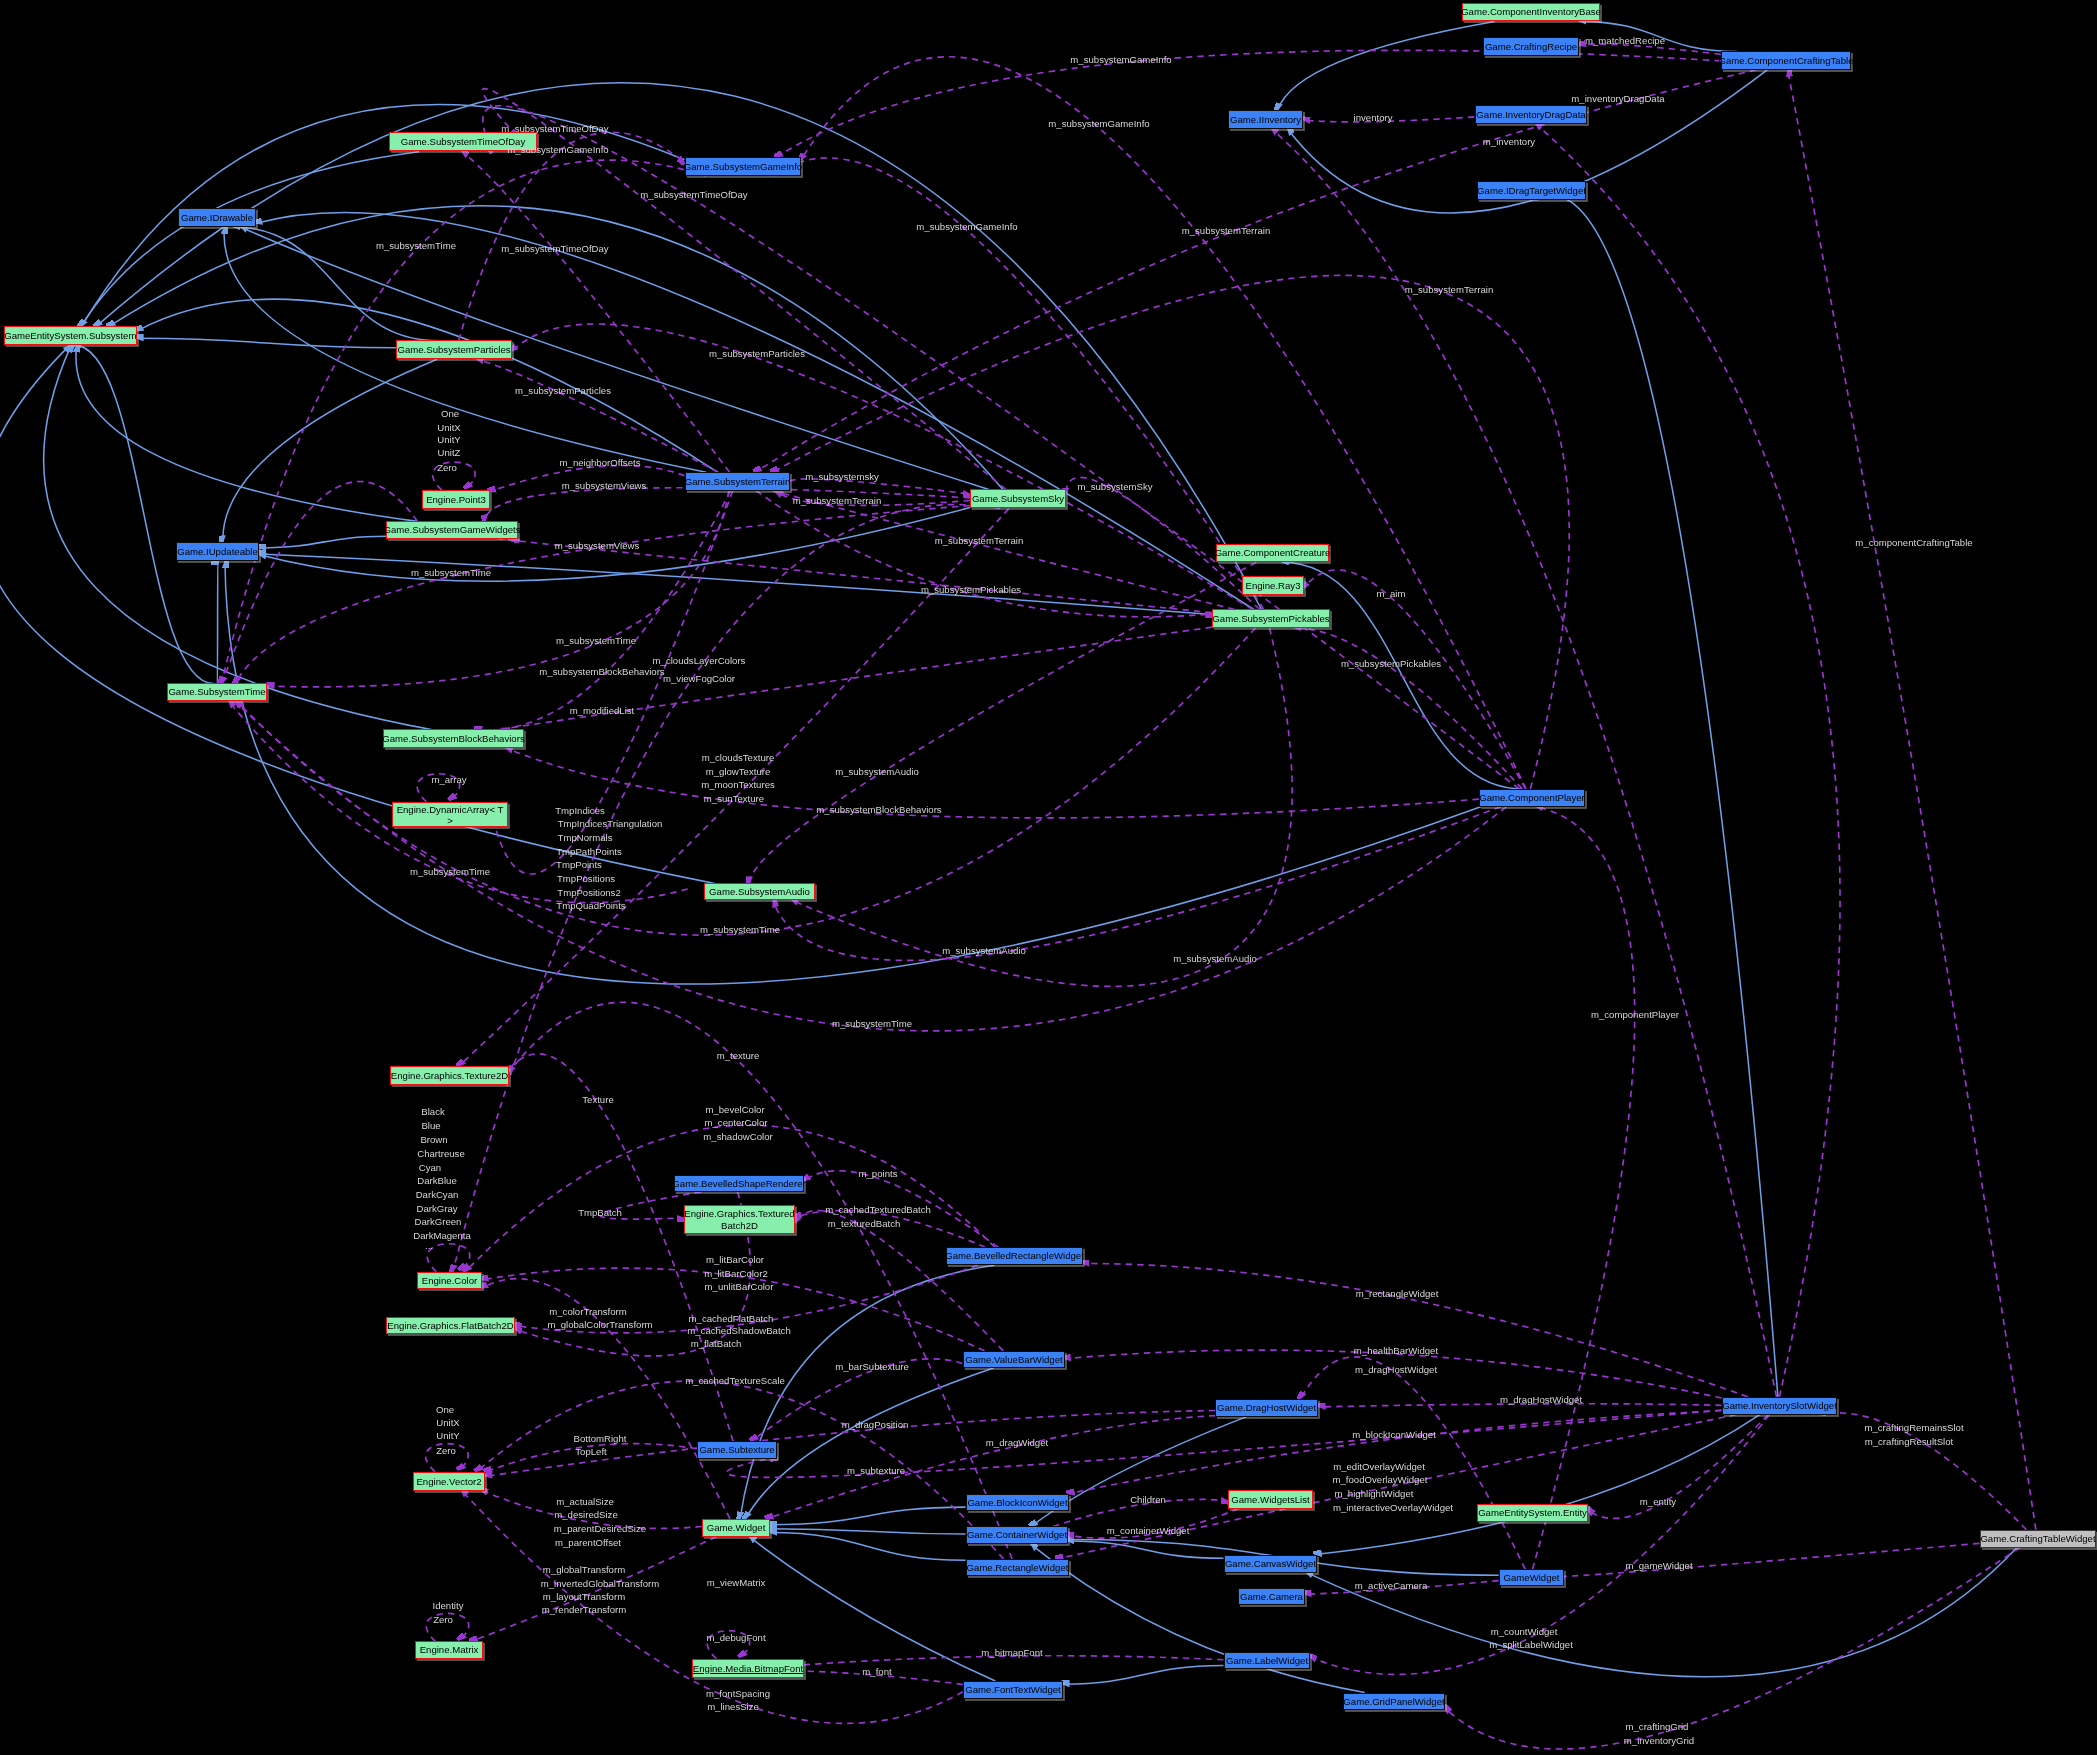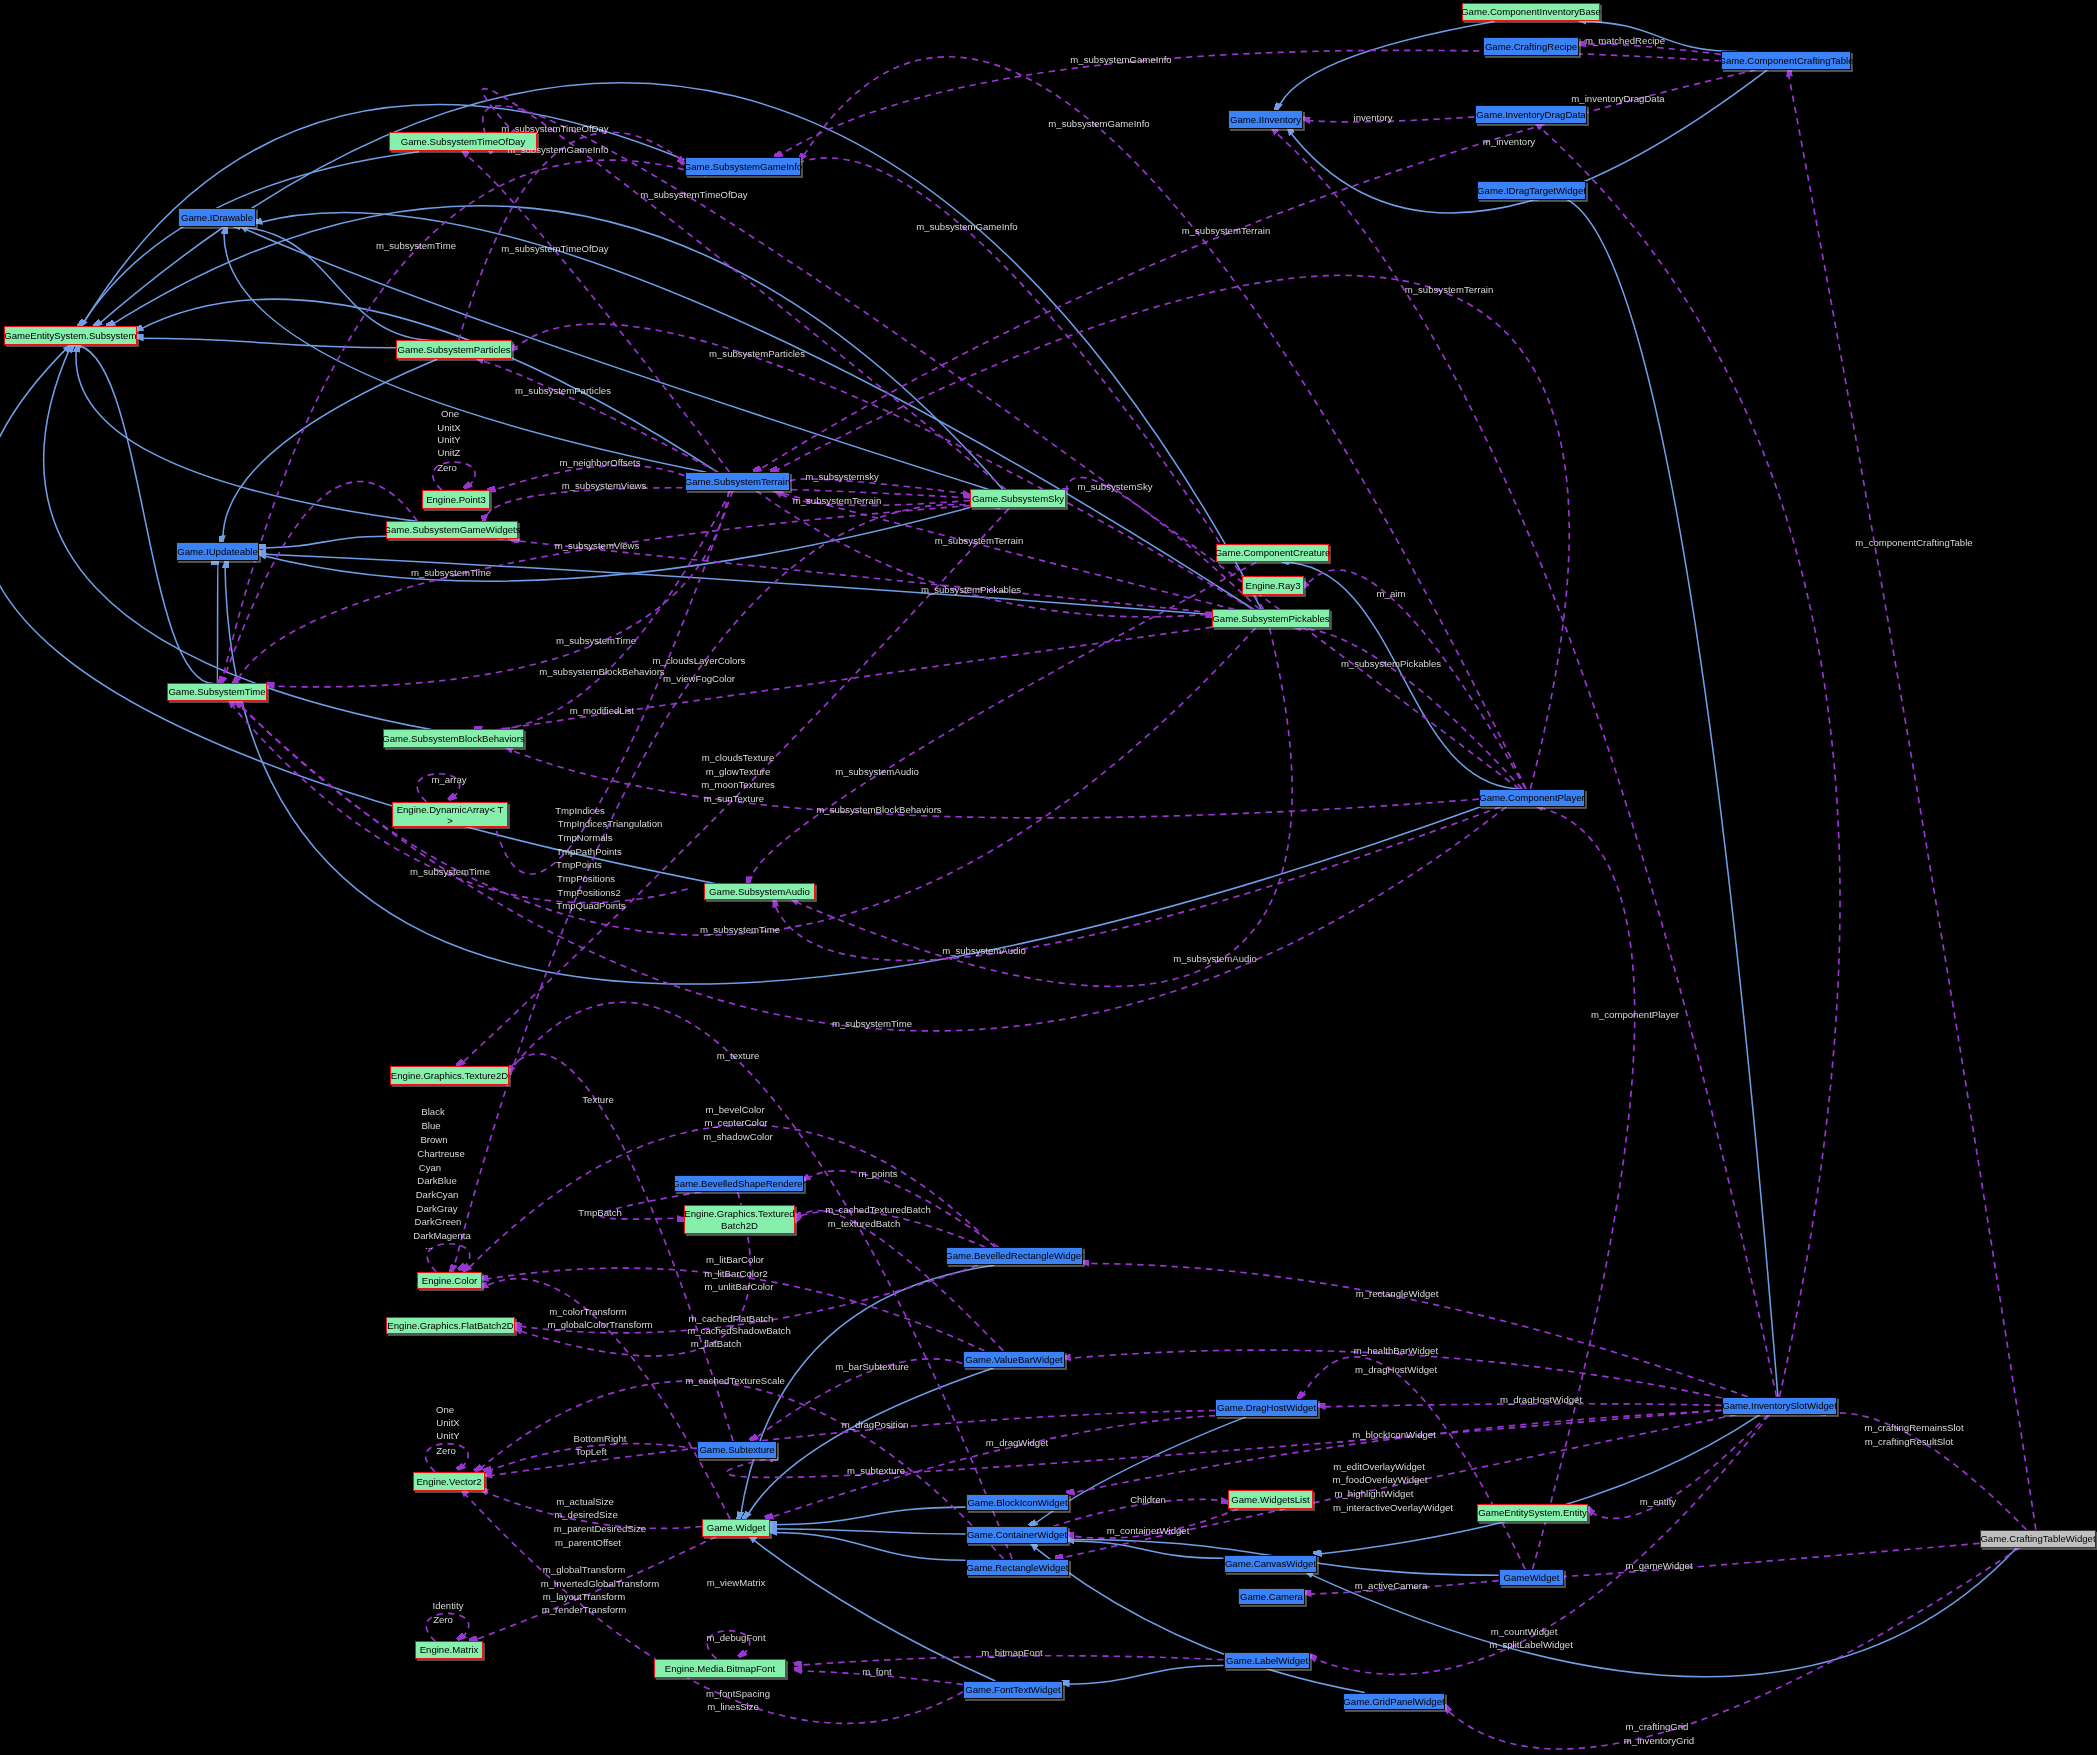--- a/index.html
+++ b/index.html
@@ -192,21 +192,21 @@
       <div class="node" style="left: 697px; top: 1441px; width: 80px; min-height: 18px;">Game.Subtexture</div>
       <div class="node red" style="left: 702px; top: 1519px; width: 68px; min-height: 18px;">Game.Widget</div>
       <div class="node" style="left: 966px; top: 1494px; width: 103px; min-height: 17px;">Game.BlockIconWidget</div>
       <div class="node" style="left: 966px; top: 1526px; width: 102px; min-height: 18px;">Game.ContainerWidget</div>
       <div class="node" style="left: 966px; top: 1559px; width: 103px; min-height: 17px;">Game.RectangleWidget</div>
       <div class="node red" style="left: 1228px; top: 1490px; width: 85px; min-height: 18.5px;">Game.WidgetsList</div>
       <div class="node" style="left: 1224px; top: 1555px; width: 93px; min-height: 18px;">Game.CanvasWidget</div>
       <div class="node" style="left: 1238px; top: 1588px; width: 67px; min-height: 16.6px;">Game.Camera</div>
       <div class="node red" style="left: 413px; top: 1472px; width: 72px; min-height: 18.5px;">Engine.Vector2</div>
       <div class="node red" style="left: 415px; top: 1641px; width: 68px; min-height: 18px;">Engine.Matrix</div>
-      <div class="node red" style="left: 654px; top: 1659px; width: 132px; min-height: 18.5px;">Engine.Media.BitmapFont</div>
+      <div class="node red" style="left: 692px; top: 1659px; width: 112px; min-height: 18.5px; text-decoration: underline;">Engine.Media.BitmapFont</div>
       <div class="node" style="left: 963px; top: 1681px; width: 100px; min-height: 18px;">Game.FontTextWidget</div>
       <div class="node" style="left: 1224px; top: 1652px; width: 86px; min-height: 16.6px;">Game.LabelWidget</div>
       <div class="node" style="left: 1343px; top: 1693px; width: 102px; min-height: 17px;">Game.GridPanelWidget</div>
       <div class="node red" style="left: 1477px; top: 1504px; width: 111px; min-height: 18px;">GameEntitySystem.Entity</div>
       <div class="node" style="left: 1499px; top: 1569px; width: 65px; min-height: 17px;">GameWidget</div>
       <div class="node" style="left: 1722px; top: 1397px; width: 115px; min-height: 18px;">Game.InventorySlotWidget</div>
       <div class="node current" style="left: 1980px; top: 1530px; width: 116px; min-height: 18px;">Game.CraftingTableWidget</div>
     </div>
   <div id="labels">
       <div class="edge-label" style="left: 1625px; top: 40px;">m_matchedRecipe</div>

